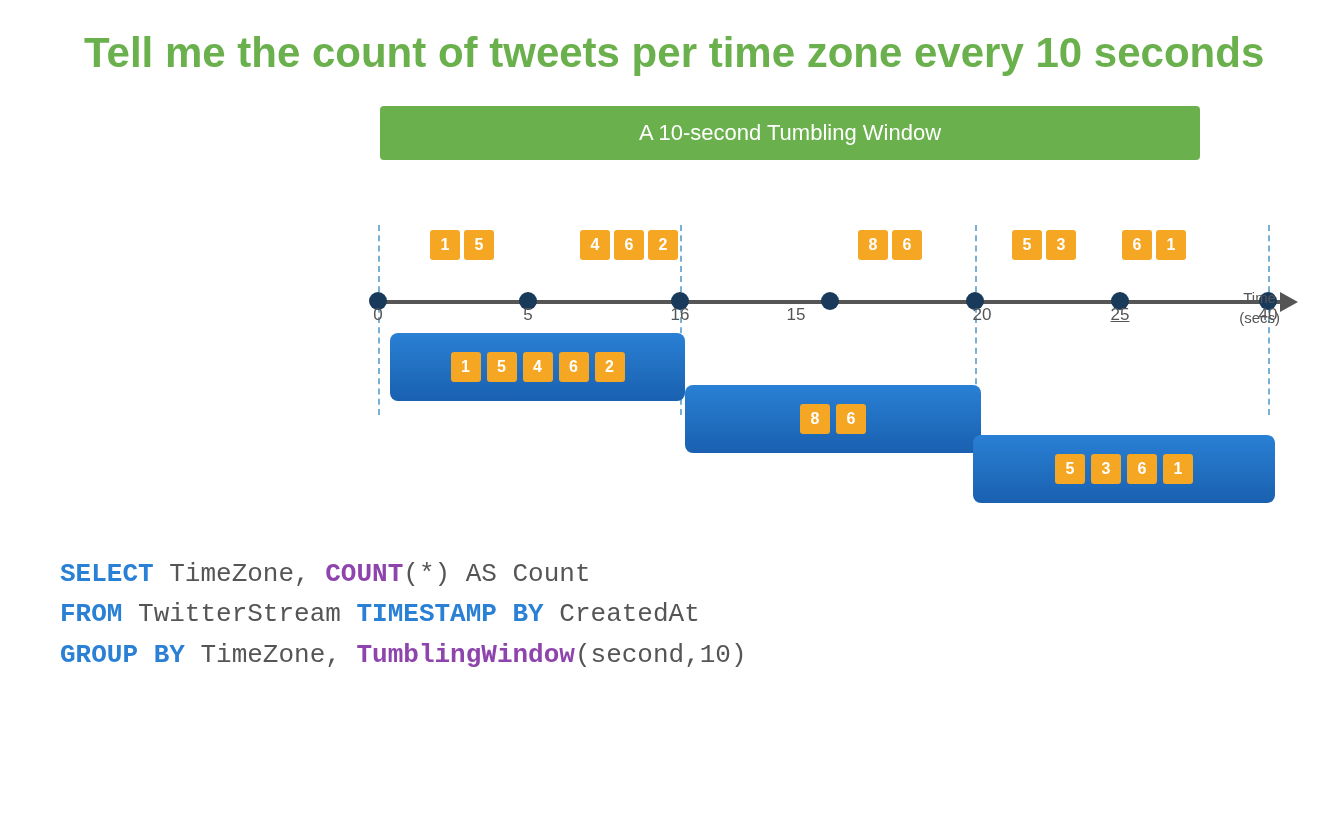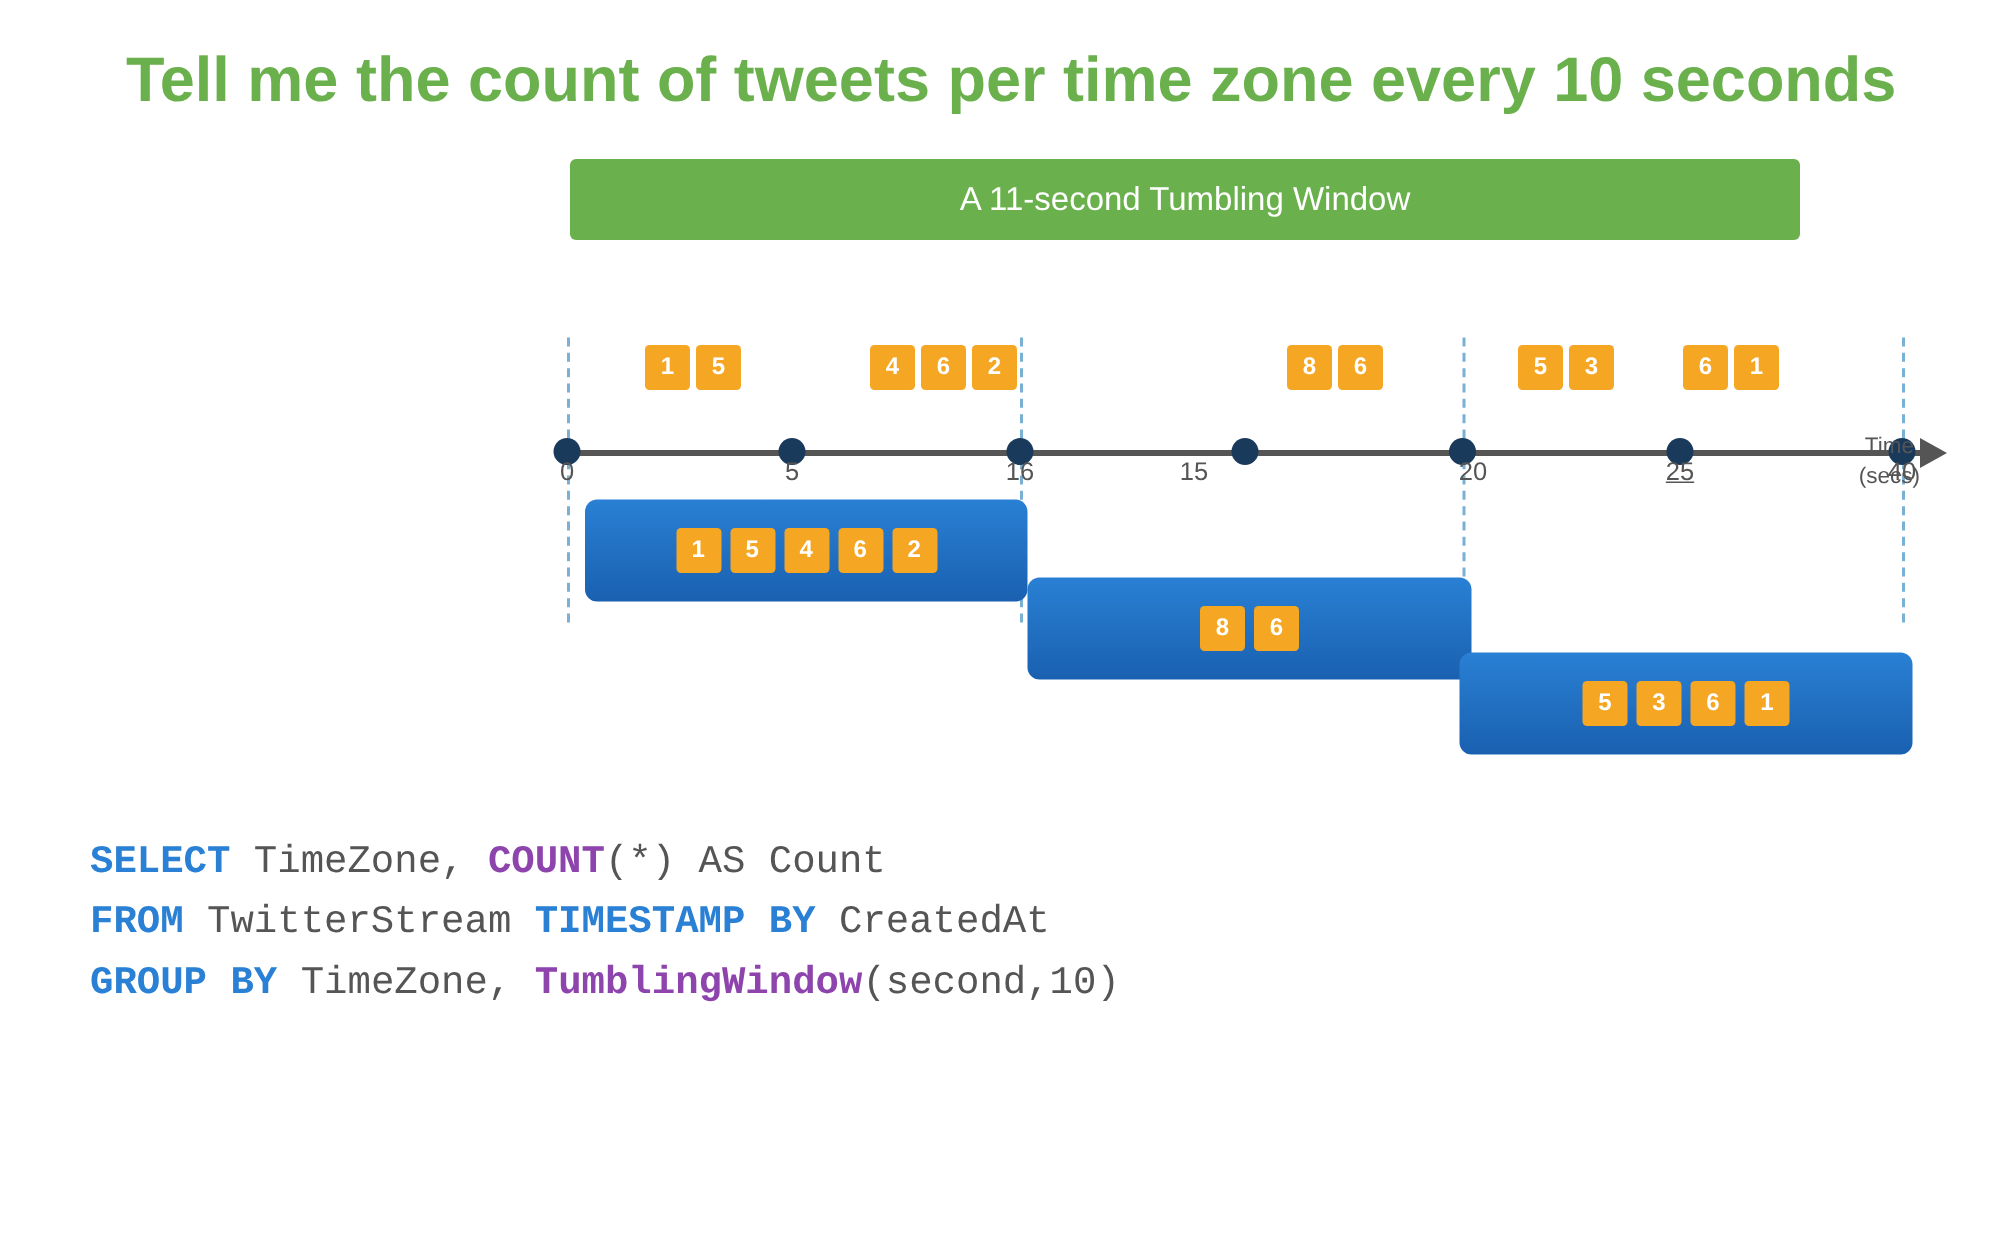--- a/index.html
+++ b/index.html
@@ -153,21 +153,21 @@
     .kw-purple { color: #8e44ad; font-weight: bold; }
     .kw-normal { color: #555; }
   </style>
 </head>
 <body>
 
 <div id="main-container">
 
   <div id="title">Tell me the count of tweets per time zone every 10 seconds</div>
 
-  <div id="window-banner">A 11-second Tumbling Window</div>
+  <div id="window-banner">A 10-second Tumbling Window</div>
 
   <div id="diagram-area">
 
     <div class="dashed-line" style="left: 338px;"></div>
     <div class="dashed-line" style="left: 640px;"></div>
     <div class="dashed-line" style="left: 935px;"></div>
     <div class="dashed-line" style="left: 1228px;"></div>
 
     <div class="badge-group" style="left: 390px;">
       <div class="badge">1</div>

